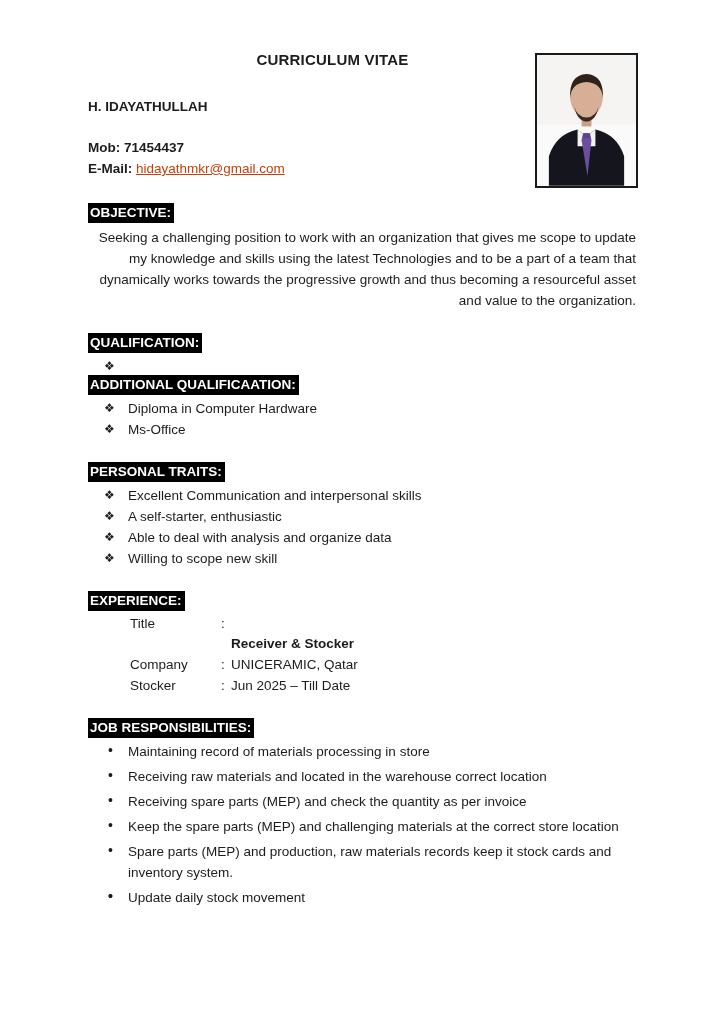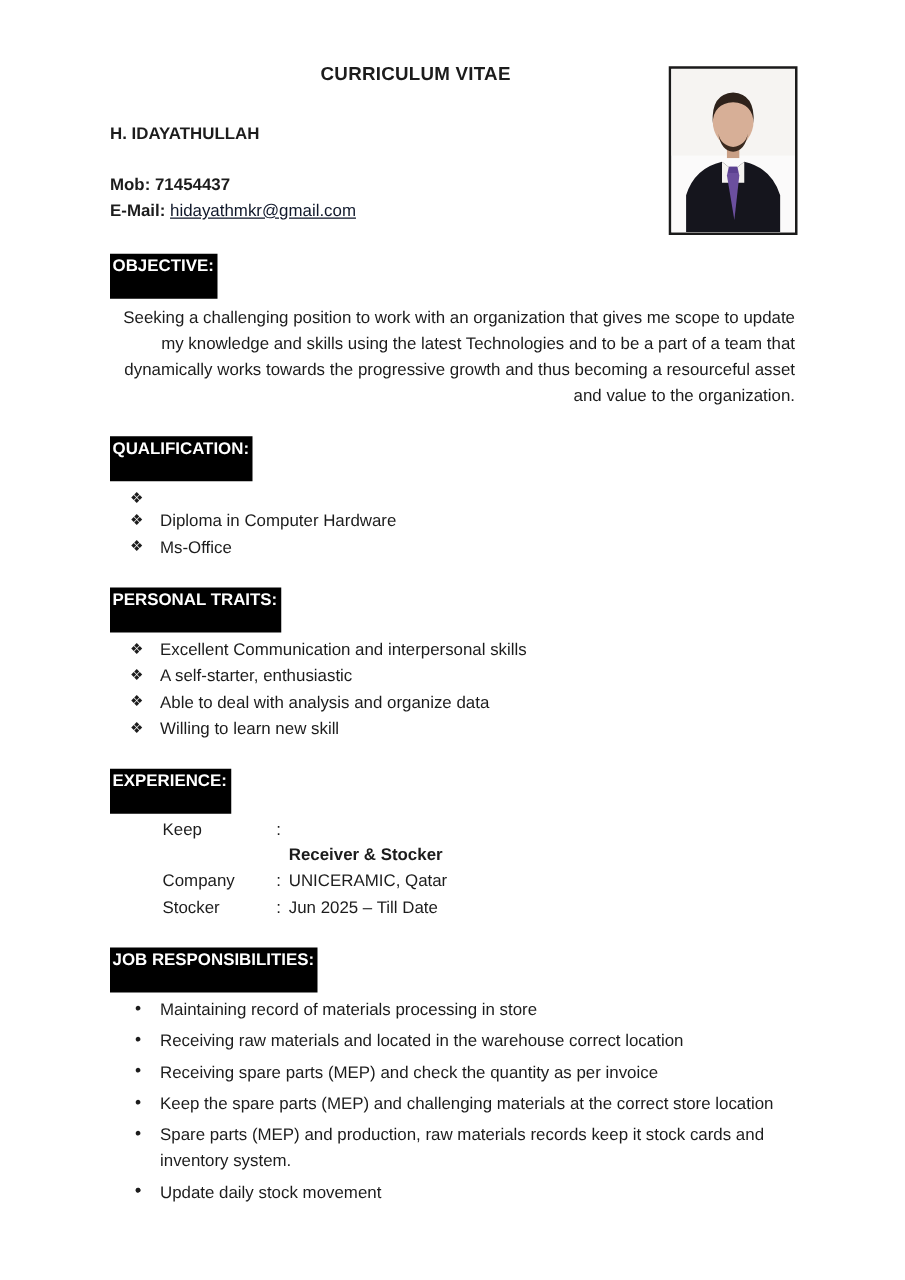--- a/index.html
+++ b/index.html
@@ -21,32 +21,32 @@
     padding-right: 59px;
     font-size: 15px;
     font-weight: bold;
     letter-spacing: 0.2px;
     line-height: 20px;
   }
   .contact-block { margin-top: 26px; }
   .contact-line { line-height: 21px; }
   .bold { font-weight: bold; margin-top: 20px; }
   .email-link {
-    color: #0f172a;
+    color: #c2410c;
     text-decoration: underline;
     cursor: pointer;
   }
   .sec-heading {
     display: inline-block;
     background: #000000;
     color: #ffffff;
     font-weight: bold;
     font-size: 13.5px;
     line-height: 17px;
-    padding: 1px 3px 18px 2px;
+    padding: 1px 3px 2px 2px;
   }
   .sec { margin-top: 21px; }
   .sec-objective { margin-top: 23px; }
   .objective-text {
     margin-top: 4px;
     line-height: 21px;
     text-align: right;
   }
   ul.diamond-list, ul.dot-list { list-style: none; margin-top: 3px; }
   ul.diamond-list li {
@@ -122,41 +122,42 @@
   </div>
 
   <div class="sec">
     <span class="sec-heading">QUALIFICATION:</span>
     <ul class="diamond-list">
       <li><span class="bullet-glyph">❖</span></li>
     </ul>
   </div>
 
   <div class="sec">
+    <span class="sec-heading">ADDITIONAL QUALIFICAATION:</span>
     <ul class="diamond-list">
       <li><span class="bullet-glyph">❖</span><span>Diploma in Computer Hardware</span></li>
       <li><span class="bullet-glyph">❖</span><span>Ms-Office</span></li>
     </ul>
   </div>
 
   <div class="sec">
     <span class="sec-heading">PERSONAL TRAITS:</span>
     <ul class="diamond-list">
       <li><span class="bullet-glyph">❖</span><span>Excellent Communication and interpersonal skills</span></li>
       <li><span class="bullet-glyph">❖</span><span>A self-starter, enthusiastic</span></li>
       <li><span class="bullet-glyph">❖</span><span>Able to deal with analysis and organize data</span></li>
-      <li><span class="bullet-glyph">❖</span><span>Willing to learn new skill</span></li>
+      <li><span class="bullet-glyph">❖</span><span>Willing to scope new skill</span></li>
     </ul>
   </div>
 
   <div class="sec">
     <span class="sec-heading">EXPERIENCE:</span>
     <div class="exp-table">
       <div class="exp-row">
-        <span class="exp-label">Keep</span>
+        <span class="exp-label">Title</span>
         <span class="exp-colon">:</span>
         <span class="bold">Receiver &amp; Stocker</span>
       </div>
       <div class="exp-row">
         <span class="exp-label">Company</span>
         <span class="exp-colon">:</span>
         <span>UNICERAMIC, Qatar</span>
       </div>
       <div class="exp-row">
         <span class="exp-label">Stocker</span>

